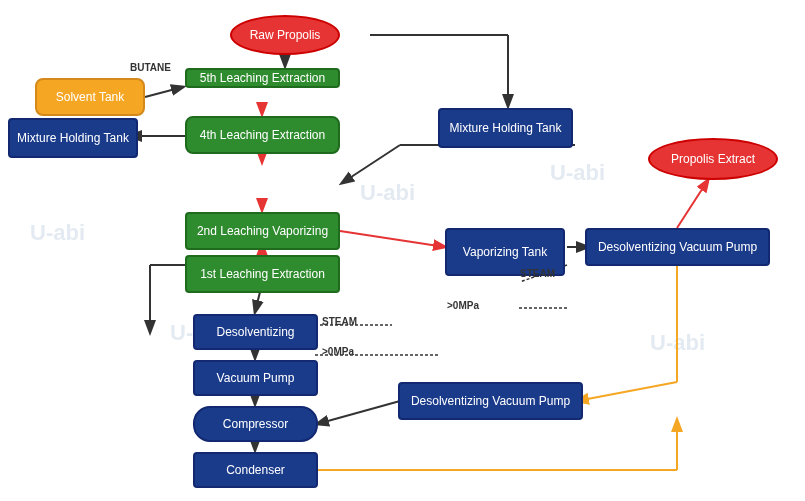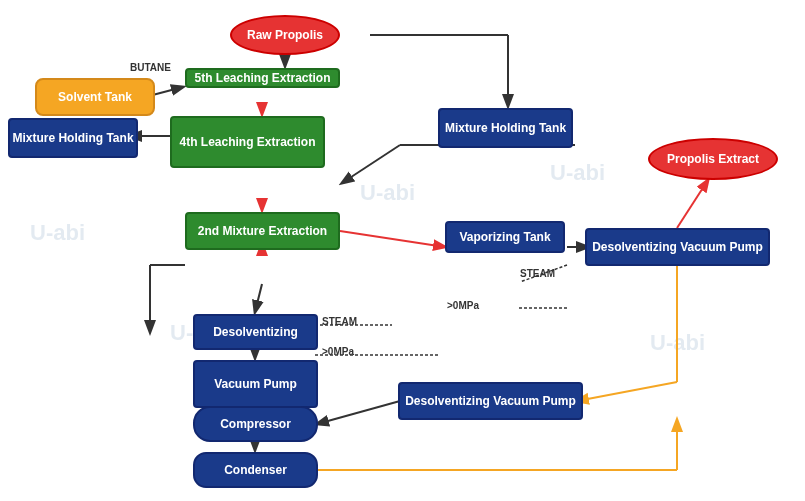--- a/index.html
+++ b/index.html
@@ -29,21 +29,21 @@
       user-select: none;
     }
 
     
     .node {
       position: absolute;
       display: flex;
       align-items: center;
       justify-content: center;
       text-align: center;
-      font-weight: bold;
+      font-weight: normal;
       border: 2px solid transparent;
       line-height: 1.2;
     }
 
     .node-red-oval {
       background: #e63333;
       color: #fff;
       border-radius: 50%;
       border-color: #c00;
     }
@@ -162,71 +162,74 @@
     <line x1="567" y1="265" x2="520" y2="282" stroke="#333" stroke-width="1.5" stroke-dasharray="3,2"></line>
 
     <line x1="519" y1="308" x2="568" y2="308" stroke="#333" stroke-width="1.5" stroke-dasharray="3,2"></line>
 
   </svg>
 
   <div class="node node-red-oval" style="left:230px;top:15px;width:110px;height:40px;border-radius:50%;">
     <span>Raw Propolis</span>
   </div>
 
-  <div class="node node-orange" style="left:35px;top:78px;width:120px;height:38px;">
+  <div class="node node-orange" style="left:35px;top:78px;width:110px;height:38px;">
     <span>Solvent Tank</span>
   </div>
 
   <div class="node node-blue" style="left:8px;top:118px;width:130px;height:40px;">
     <span>Mixture Holding Tank</span>
   </div>
 
   <div class="node node-green" style="left:185px;top:68px;width:155px;height:20px;">
     <span>5th Leaching Extraction</span>
   </div>
 
-  <div class="node node-green" style="left:170px;top:116px;width:155px;height:52px;">
+  <div class="node node-green" style="left:185px;top:116px;width:155px;height:38px;border-radius:8px;">
     <span>4th Leaching Extraction</span>
   </div>
 
 
   <div class="node node-green" style="left:185px;top:212px;width:155px;height:38px;">
-    <span>2nd Mixture Extraction</span>
-  </div>
-
+    <span>2nd Leaching Vaporizing</span>
+  </div>
+
+  <div class="node node-green" style="left:185px;top:255px;width:155px;height:38px;">
+    <span>1st Leaching Extraction</span>
+  </div>
 
   <div class="node node-blue" style="left:438px;top:108px;width:135px;height:40px;">
     <span>Mixture Holding Tank</span>
   </div>
 
-  <div class="node node-blue" style="left:445px;top:221px;width:120px;height:32px;">
+  <div class="node node-blue" style="left:445px;top:228px;width:120px;height:48px;">
     <span>Vaporizing Tank</span>
   </div>
 
   <div class="node node-blue" style="left:585px;top:228px;width:185px;height:38px;">
     <span>Desolventizing Vacuum Pump</span>
   </div>
 
   <div class="node node-red-oval" style="left:648px;top:138px;width:130px;height:42px;border-radius:50%;">
     <span>Propolis Extract</span>
   </div>
 
   <div class="node node-blue" style="left:193px;top:314px;width:125px;height:36px;">
     <span>Desolventizing</span>
   </div>
 
-  <div class="node node-blue" style="left:193px;top:360px;width:125px;height:48px;">
+  <div class="node node-blue" style="left:193px;top:360px;width:125px;height:36px;">
     <span>Vacuum Pump</span>
   </div>
 
   <div class="node node-blue" style="left:193px;top:406px;width:125px;height:36px;border-radius:17px;">
     <span>Compressor</span>
   </div>
 
-  <div class="node node-blue" style="left:193px;top:452px;width:125px;height:36px;border-radius:13px;">
+  <div class="node node-blue" style="left:193px;top:452px;width:125px;height:36px;">
     <span>Condenser</span>
   </div>
 
   <div class="node node-blue" style="left:398px;top:382px;width:185px;height:38px;">
     <span>Desolventizing Vacuum Pump</span>
   </div>
 
   <div class="label-text" style="left:130px;top:62px;">BUTANE</div>
 
   <div class="label-text" style="left:322px;top:316px;">STEAM</div>

